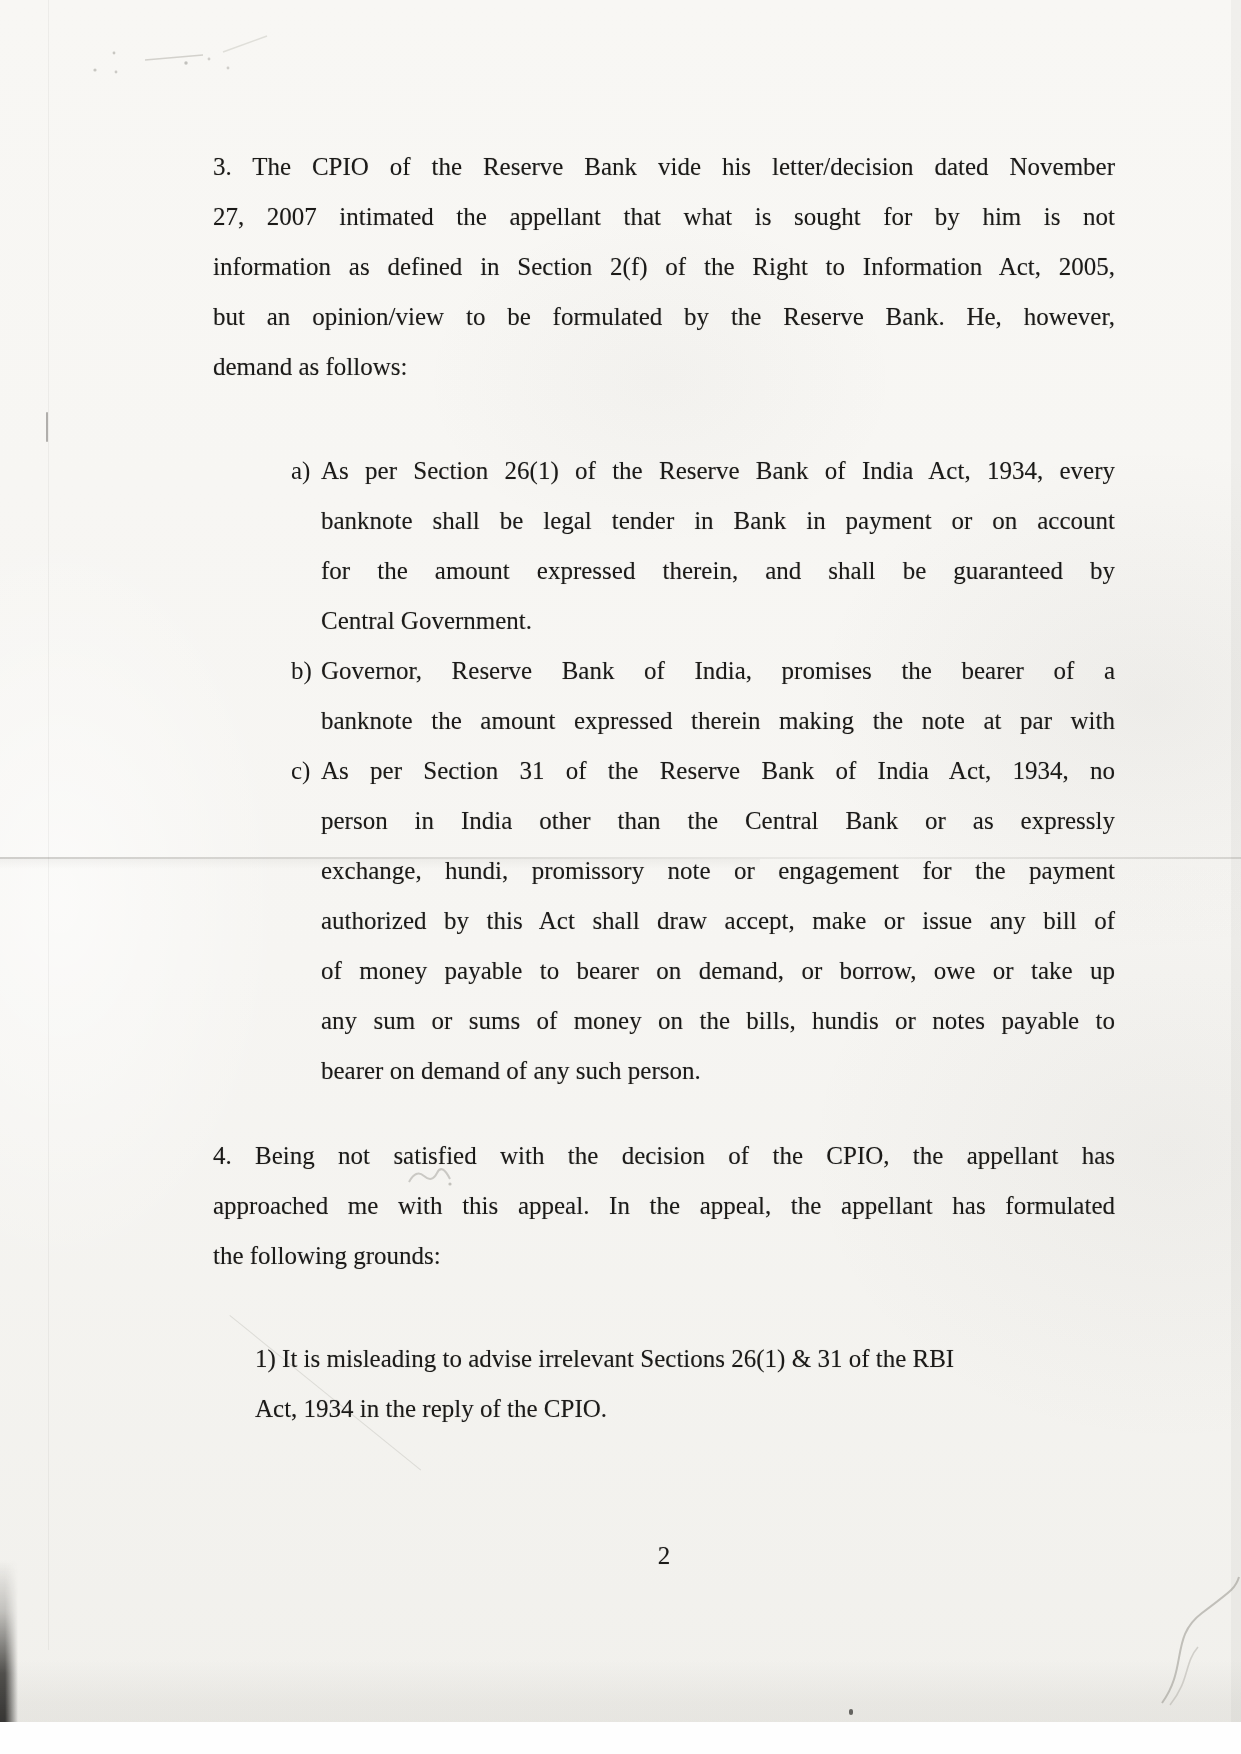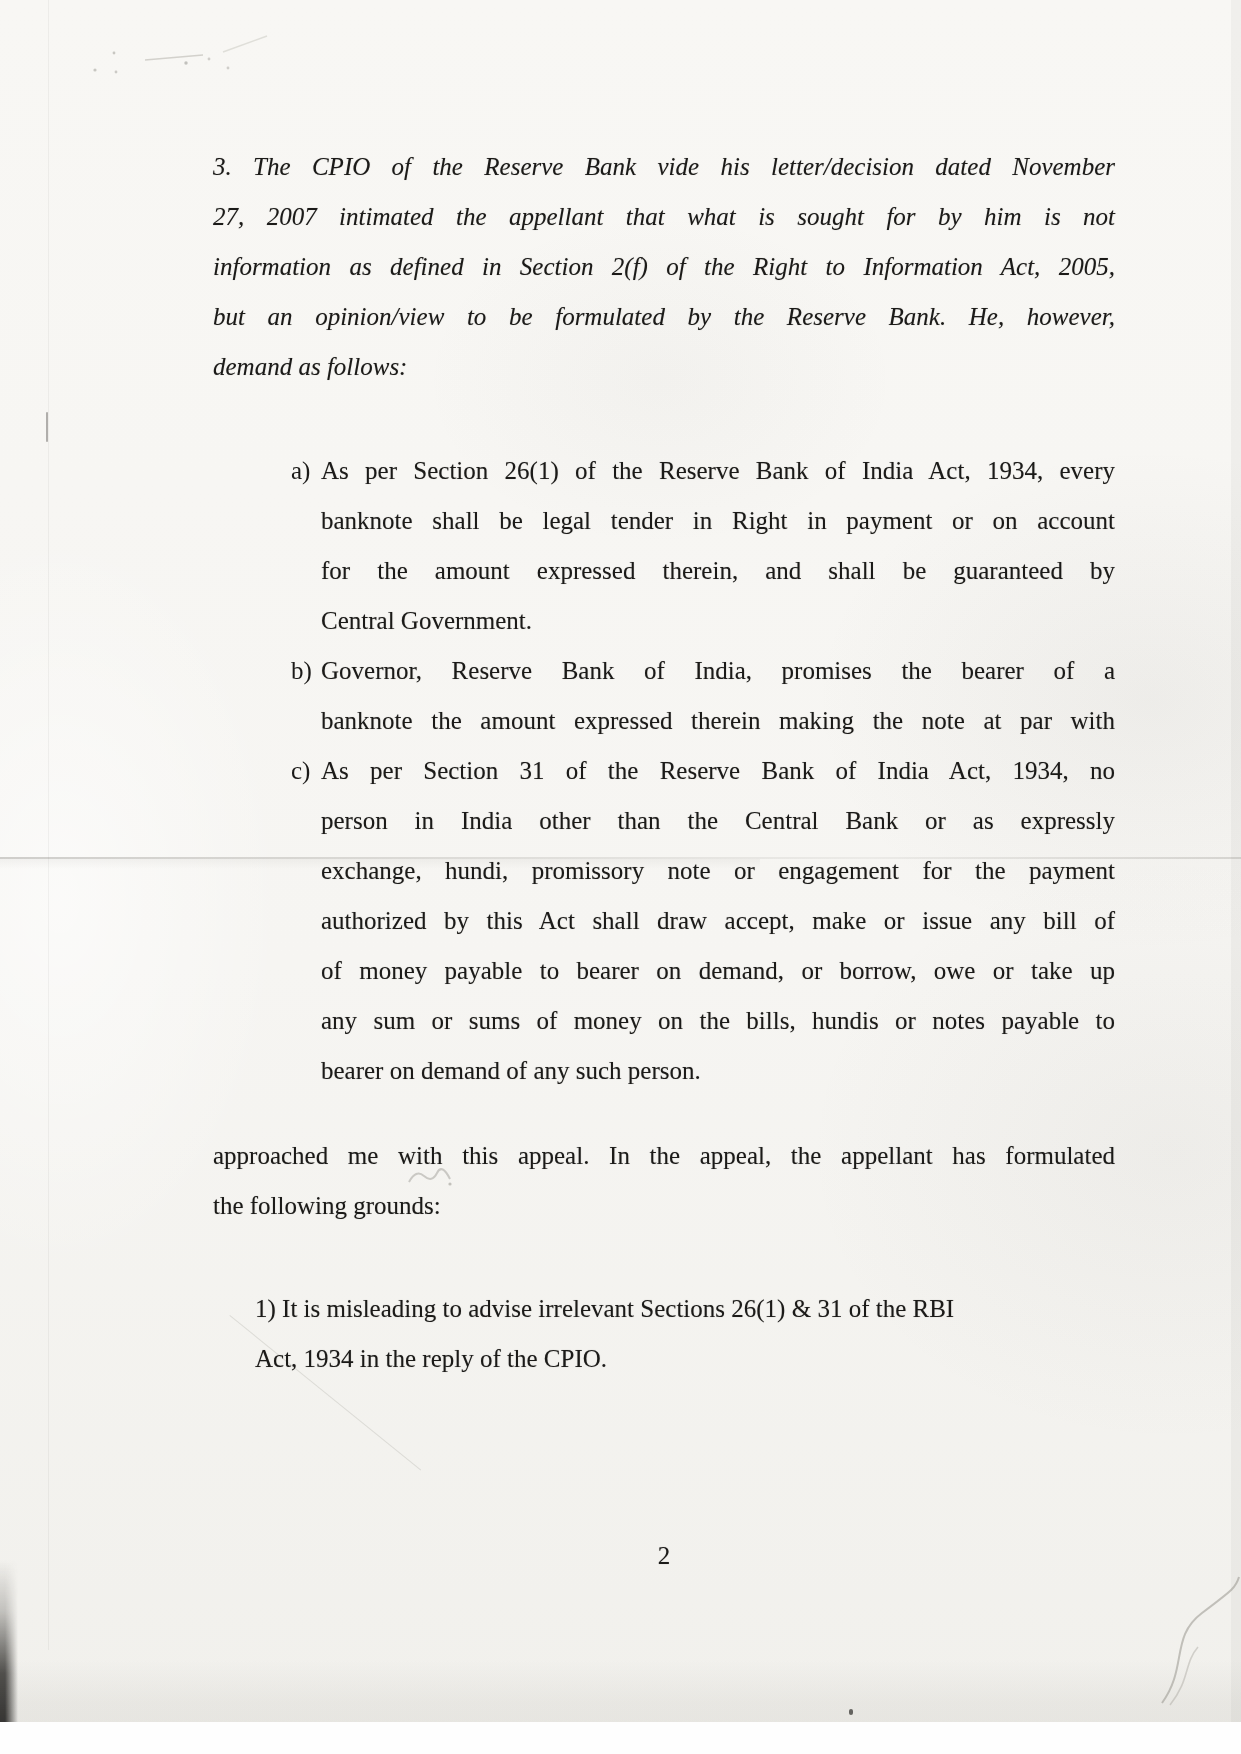--- a/index.html
+++ b/index.html
@@ -13,21 +13,21 @@
       radial-gradient(520px 420px at 1170px 1150px, rgba(118,115,108,0.06), transparent 70%),
       radial-gradient(340px 240px at 660px 380px,   rgba(118,115,108,0.04), transparent 70%),
       radial-gradient(300px 500px at 60px 900px,    rgba(255,255,255,0.55), transparent 75%),
       linear-gradient(180deg,#f8f7f4 0%, #f6f5f2 55%, #f1f0ec 100%);
   }
   
   .content { position:absolute; left:213px; top:142px; width:902px; font-size:25px; z-index:3; }
   .line { height:50px; line-height:50px; text-shadow:0 0 1px rgba(27,26,24,0.30); }
   .line.j { text-align:justify; text-align-last:justify; }
   .block { position:relative; }
-  .block[data-name="para-3"]  { margin-top:0;font-style:italic; }
+  .block[data-name="para-3"]  { margin-top:0; }
   .block[data-name="item-a"]  { margin-top:54px; }
   .block.list-item { margin-left:108px; width:794px; }
   .block .label { position:absolute; left:-30px; top:0; height:50px; line-height:50px; }
   .block[data-name="para-4"]  { margin-top:35px; }
   .block[data-name="ground-1"]{ margin-top:53px; margin-left:42px; width:825px; }
   .page-number {
     position:absolute; left:213px; top:1531px; width:902px; height:50px;
     line-height:50px; text-align:center; font-size:25px; z-index:3;
     text-shadow:0 0 1px rgba(27,26,24,0.30);
   }
@@ -97,40 +97,41 @@
         <div class="block paragraph" data-name="para-3">
           <div class="line j" data-name="text-line">3. The CPIO of the Reserve Bank vide his letter/decision dated November</div>
           <div class="line j" data-name="text-line">27, 2007 intimated the appellant that what is sought for by him is not</div>
           <div class="line j" data-name="text-line">information as defined in Section 2(f) of the Right to Information Act, 2005,</div>
           <div class="line j" data-name="text-line">but an opinion/view to be formulated by the Reserve Bank. He, however,</div>
           <div class="line" data-name="text-line">demand as follows:</div>
         </div>
         <div class="block list-item" data-name="item-a">
           <span class="label" data-name="item-a-label">a)</span>
           <div class="line j" data-name="text-line">As per Section 26(1) of the Reserve Bank of India Act, 1934, every</div>
-          <div class="line j" data-name="text-line">banknote shall be legal tender in Right in payment or on account</div>
+          <div class="line j" data-name="text-line">banknote shall be legal tender in Bank in payment or on account</div>
           <div class="line j" data-name="text-line">for the amount expressed therein, and shall be guaranteed by</div>
           <div class="line" data-name="text-line">Central Government.</div>
         </div>
         <div class="block list-item" data-name="item-b">
           <span class="label" data-name="item-b-label">b)</span>
           <div class="line j" data-name="text-line">Governor, Reserve Bank of India, promises the bearer of a</div>
           <div class="line j" data-name="text-line">banknote the amount expressed therein making the note at par with</div>
         </div>
         <div class="block list-item" data-name="item-c">
           <span class="label" data-name="item-c-label">c)</span>
           <div class="line j" data-name="text-line">As per Section 31 of the Reserve Bank of India Act, 1934, no</div>
           <div class="line j" data-name="text-line">person in India other than the Central Bank or as expressly</div>
           <div class="line j" data-name="text-line">exchange, hundi, promissory note or engagement for the payment</div>
           <div class="line j" data-name="text-line">authorized by this Act shall draw accept, make or issue any bill of</div>
           <div class="line j" data-name="text-line">of money payable to bearer on demand, or borrow, owe or take up</div>
           <div class="line j" data-name="text-line">any sum or sums of money on the bills, hundis or notes payable to</div>
           <div class="line" data-name="text-line">bearer on demand of any such person.</div>
         </div>
         <div class="block paragraph" data-name="para-4">
+          <div class="line j" data-name="text-line">4. Being not satisfied with the decision of the CPIO, the appellant has</div>
           <div class="line j" data-name="text-line">approached me with this appeal. In the appeal, the appellant has formulated</div>
           <div class="line" data-name="text-line">the following grounds:</div>
         </div>
         <div class="block sub-item" data-name="ground-1">
           <div class="line" data-name="text-line">1) It is misleading to advise irrelevant Sections 26(1) &amp; 31 of the RBI</div>
           <div class="line" data-name="text-line">Act, 1934 in the reply of the CPIO.</div>
         </div>
       </div>
   </main>
 

